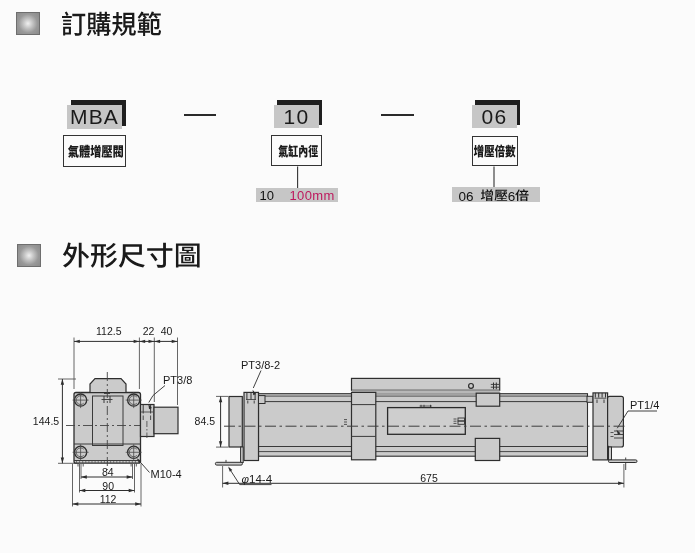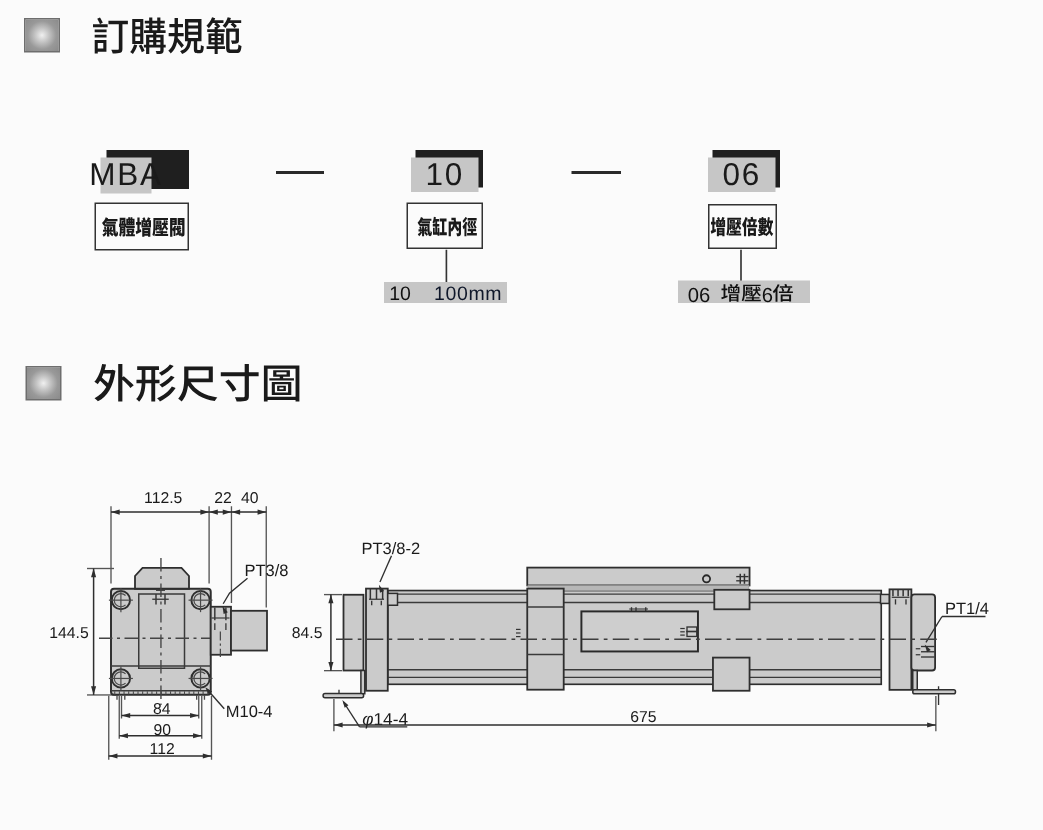--- a/index.html
+++ b/index.html
@@ -25,21 +25,21 @@
     <g fill="#1a1a1a" transform="translate(1.006,24.350) scale(0.027938,-0.026923)">
       <path transform="translate(0,0)" d="M249 605H423C409 515 388 435 360 364C317 410 259 464 210 508C224 539 237 571 249 605ZM218 845C184 671 122 505 32 402C54 388 95 359 112 342C132 368 151 397 169 428C223 377 281 317 318 271C249 144 154 55 37 -3C62 -19 101 -58 116 -82C334 36 486 277 536 678L468 698L450 694H278C291 738 302 782 312 828ZM601 844V-84H701V450C772 384 852 303 892 249L972 314C920 377 814 474 735 542L701 516V844Z"></path>
       <path transform="translate(1000,0)" d="M835 829C776 748 664 665 569 618C594 600 621 571 637 551C739 608 850 697 925 792ZM861 553C798 467 680 378 581 327C605 309 633 280 648 260C754 322 871 417 947 517ZM881 284C809 160 672 54 529 -7C554 -27 581 -59 596 -83C748 -10 886 108 971 249ZM391 696V455H251V696ZM37 455V367H161C156 225 132 85 29 -27C51 -40 85 -71 100 -91C219 37 246 201 250 367H391V-83H484V367H587V455H484V696H574V784H54V696H162V455Z"></path>
       <path transform="translate(2000,0)" d="M176 780V499C176 340 165 127 33 -20C55 -32 96 -68 112 -88C209 20 251 173 267 313C403 108 613 -21 905 -76C918 -50 946 -7 967 15C667 63 445 194 329 392H859V780ZM277 687H761V484H277V498Z"></path>
       <path transform="translate(3000,0)" d="M156 407C227 331 304 225 334 155L421 209C388 281 308 382 237 456ZM619 844V637H49V542H619V48C619 25 610 17 586 17C559 16 473 16 384 19C401 -9 420 -57 427 -86C534 -87 613 -83 658 -67C703 -51 720 -22 720 48V542H952V637H720V844Z"></path>
       <path transform="translate(4000,0)" d="M376 636H619V581H376ZM340 343H655V134H340ZM266 398V78H732V398ZM448 262H545V215H448ZM393 306V171H602V306ZM207 490V436H795V490H537V529H699V687H299V529H456V490ZM78 807V-83H166V-46H833V-83H925V807ZM166 33V728H833V33Z"></path>
     </g>
   </svg>
 
 <div class="a blk" style="left:71px;top:100px;width:55px;height:26px"></div>
-<div class="a gb" style="left:67px;top:105px;width:34px;height:24px">MBA</div>
+<div class="a gb" style="left:67px;top:105px;width:55px;height:24px">MBA</div>
 <div class="a dash" style="left:184px;top:113.8px;width:32px"></div>
 <div class="a blk" style="left:277px;top:100px;width:45px;height:25px"></div>
 <div class="a gb" style="left:274px;top:105px;width:45px;height:23px">10</div>
 <div class="a dash" style="left:381px;top:113.5px;width:33px"></div>
 <div class="a blk" style="left:475px;top:100px;width:45px;height:25px"></div>
 <div class="a gb" style="left:472px;top:105px;width:45px;height:23px">06</div>
 
 <div class="a wb" style="left:63px;top:135px;width:63px;height:32px"></div>
 <svg style="position:absolute;left:67px;top:143px" width="58" height="16">
     <g fill="#1a1a1a" transform="translate(0.832,13.469) scale(0.011186,-0.013584)">
@@ -69,21 +69,21 @@
     </g>
   </svg>
 
 <svg class="a" style="left:0;top:0" width="695" height="260">
 <line x1="297.6" y1="166.5" x2="297.6" y2="188.5" stroke="#333" stroke-width="1.1"></line>
 <line x1="494" y1="166.5" x2="494" y2="187.5" stroke="#333" stroke-width="1.1"></line>
 </svg>
 
 <div class="a strip" style="left:256px;top:188px;width:82px;height:14px"></div>
 <div class="a" style="left:259.5px;top:188.3px;font-size:13px;color:#111">10</div>
-<div class="a" style="left:289.4px;top:188.3px;font-size:13px;letter-spacing:0.4px;color:#0f172a">100mm</div>
+<div class="a" style="left:289.4px;top:188.3px;font-size:13px;letter-spacing:0.4px;color:#be185d">100mm</div>
 <div class="a strip" style="left:452px;top:187px;width:88px;height:15px"></div>
 <div class="a" style="left:458.5px;top:188.5px;font-size:13.5px;color:#111">06</div>
 <svg style="position:absolute;left:479px;top:188px" width="30" height="15">
     <g fill="#111" transform="translate(1.303,12.058) scale(0.013809,-0.012702)">
       <path transform="translate(0,0)" d="M469 593C497 548 523 489 532 450L586 472C577 510 549 568 520 611ZM762 611C747 569 715 506 691 468L738 449C763 485 794 540 822 589ZM36 139 66 45C148 78 252 119 349 159L331 243L238 209V515H334V602H238V832H150V602H50V515H150V177ZM371 699V361H915V699H787C813 733 842 776 869 815L770 847C752 802 719 740 691 699H522L588 731C574 762 544 809 515 844L436 811C460 777 487 732 502 699ZM448 635H606V425H448ZM677 635H835V425H677ZM508 98H781V36H508ZM508 166V236H781V166ZM421 307V-82H508V-34H781V-82H870V307Z"></path>
       <path transform="translate(1000,0)" d="M300 591H467V560H300ZM300 661H467V631H300ZM233 702V519H537V702ZM792 674C822 645 856 603 871 576L927 612C911 639 876 679 845 706ZM98 803V450C98 308 93 114 27 -21C48 -29 86 -51 102 -64C171 78 182 298 182 451V733H940V803ZM214 487V375C214 331 212 279 179 238C196 230 231 209 245 197C266 224 277 259 282 294L297 259L479 309V267C479 257 476 255 465 254C455 254 419 254 382 255C391 241 400 220 404 204C460 204 498 204 522 213C541 220 549 229 552 247C568 234 585 216 594 203C683 259 728 328 750 399C782 312 830 242 901 202C913 223 937 252 955 268C872 308 818 393 790 495H930V570H770V710H700V570H571V495H697C687 417 654 333 553 265V268V487ZM518 199V151H237V81H518V12H170V-57H947V12H610V81H884V151H610V199ZM299 388C344 377 403 361 437 349L284 312C286 333 287 354 287 373V436H479V359L442 350L461 390C428 401 367 417 320 426Z"></path>
     </g>
   </svg>
 <div class="a" style="left:507.8px;top:188.5px;font-size:13.5px;color:#111">6</div>
 <svg style="position:absolute;left:514px;top:188px" width="17" height="15">

